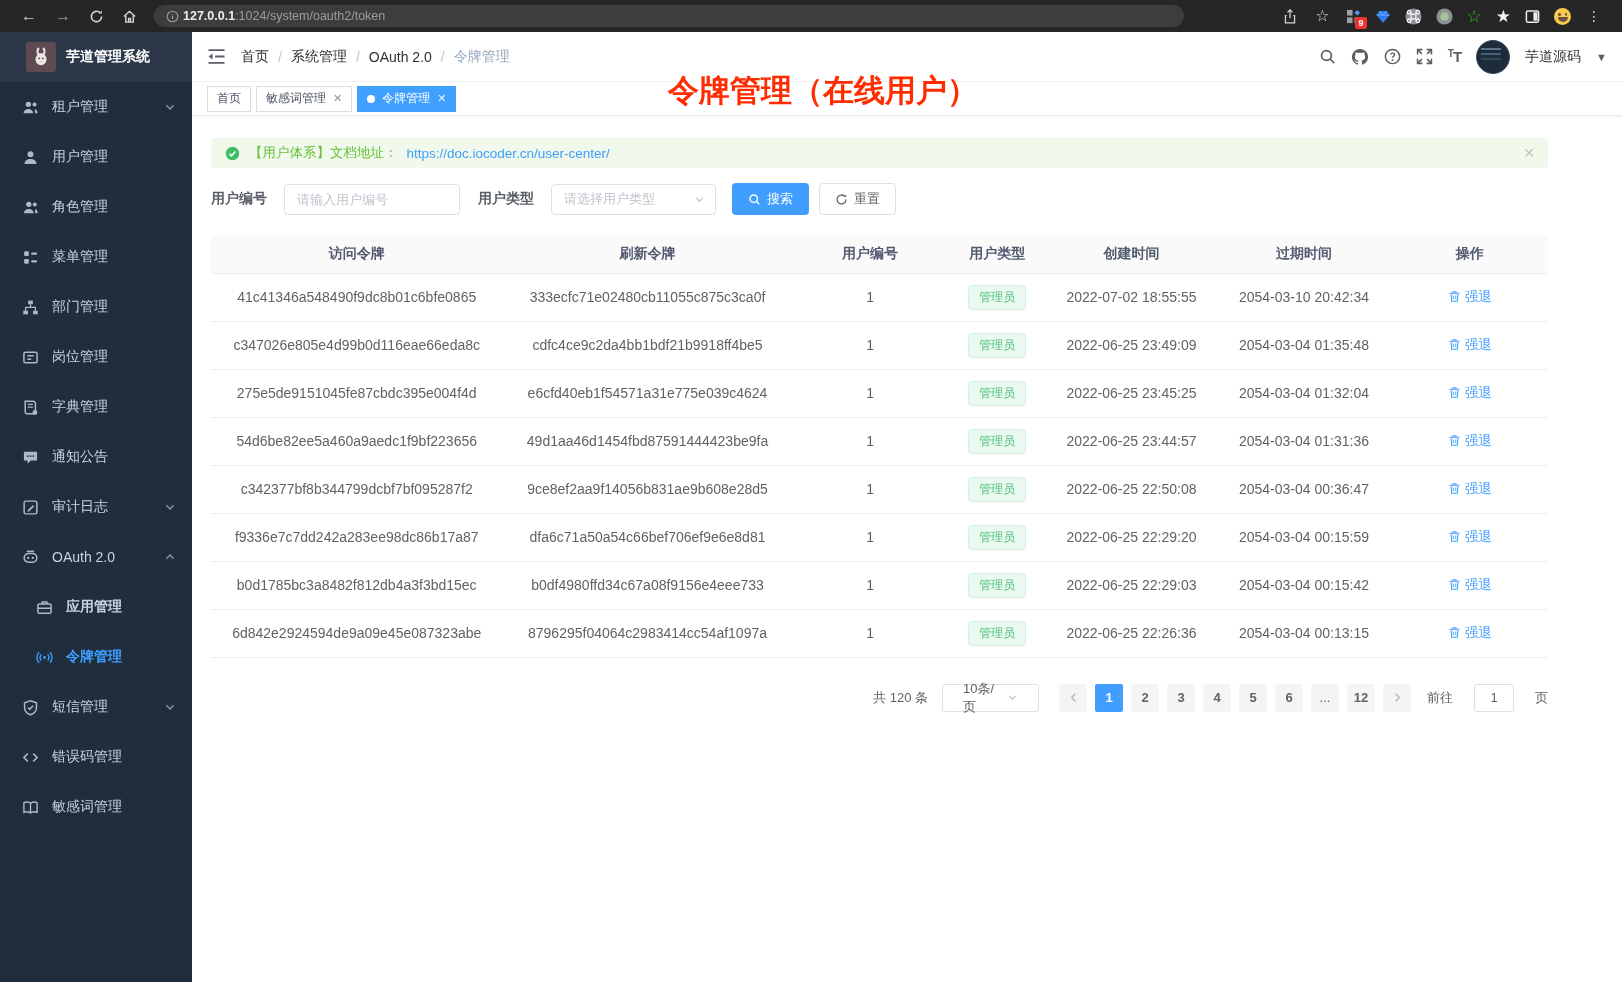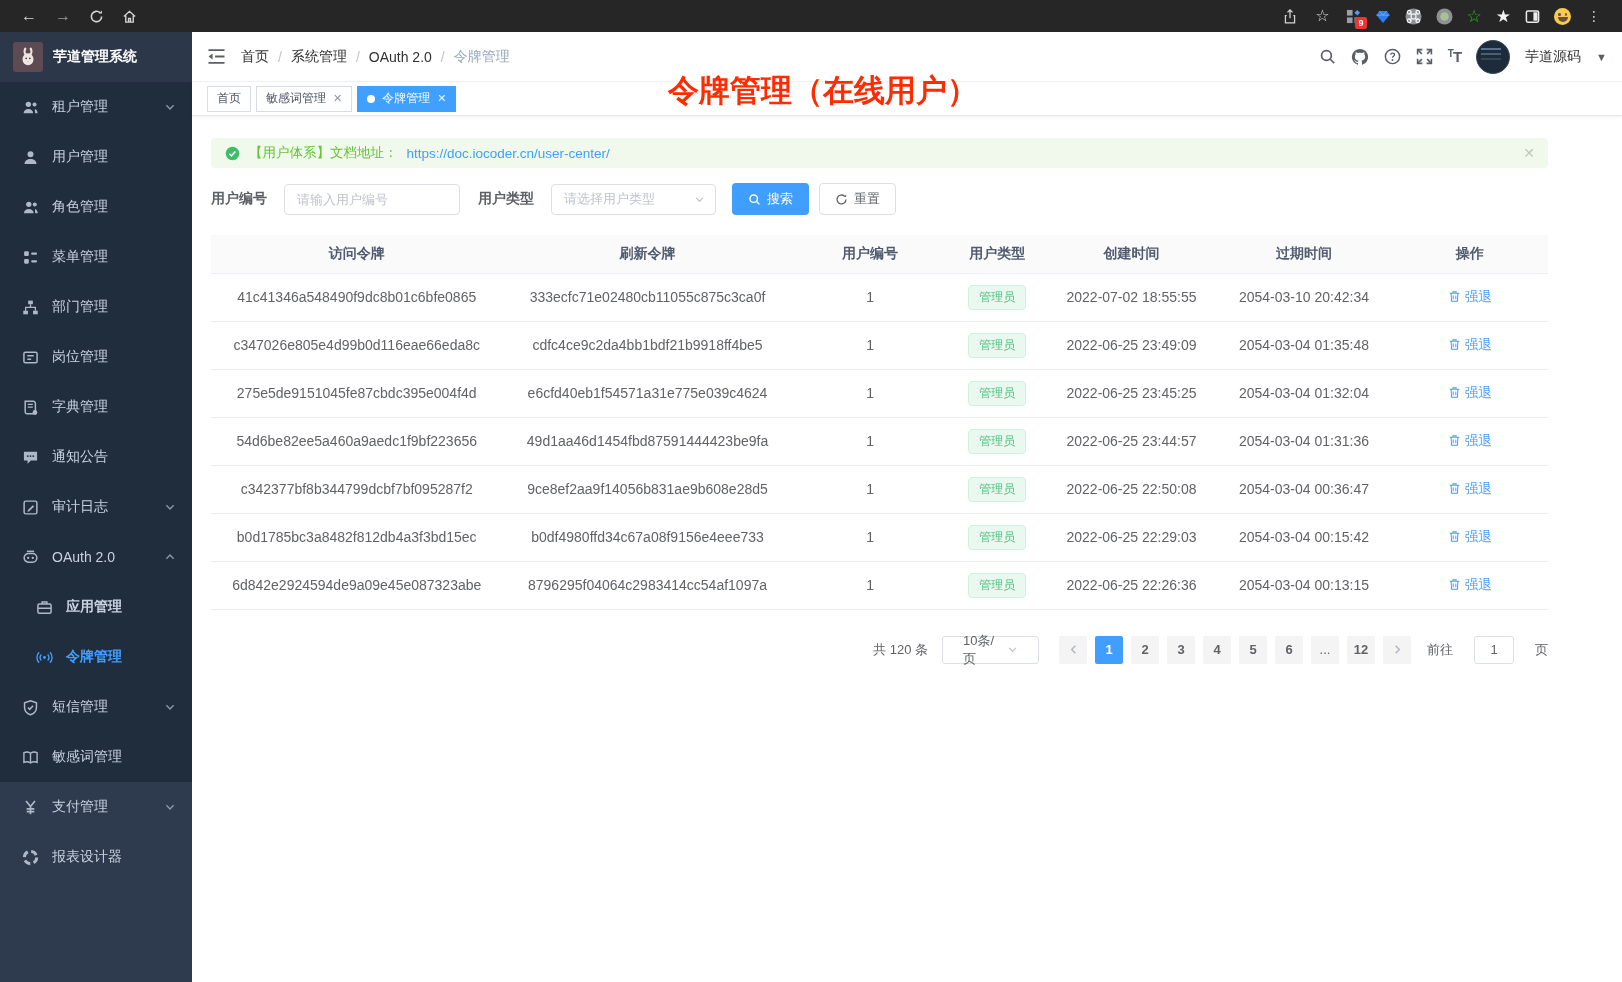--- a/index.html
+++ b/index.html
@@ -18,21 +18,21 @@
   .ext { position:relative; margin:0 7px; display:inline-flex; cursor:pointer; }
   .ext-badge { position:absolute; right:-6px; bottom:-5px; background:#e33; color:#fff; font-size:9px; font-weight:700; padding:1px 3px; border-radius:2px; }
   .smiley { width:17px; height:17px; border-radius:50%; background:#f7cb4d; position:relative; }
   .smiley i { position:absolute; width:2.5px; height:3.5px; background:#6d4c41; border-radius:50%; top:5px; }
   .smiley i.l{left:4px} .smiley i.r{right:4px}
   .smiley b { position:absolute; left:3.5px; right:3.5px; bottom:3px; height:5px; background:#6d4c41; border-radius:0 0 6px 6px; }
 
   
   .app { display:flex; height:950px; }
   .sidebar { width:192px; background:#1f2d3c; display:flex; flex-direction:column; flex-shrink:0; }
-  .logo { height:50px; background:#2c3849; display:flex; align-items:center; padding:0 13px; gap:10px; }
+  .logo { height:50px; background:#2c3849; display:flex; align-items:center; padding:0 26px; gap:10px; }
   .logo-img { width:30px; height:30px; border-radius:3px; background:#5d4a52; display:flex; align-items:center; justify-content:center; }
   .logo-title { color:#fff; font-size:14px; font-weight:700; }
   .menu-item { height:50px; display:flex; align-items:center; padding:0 16px 0 22px; gap:13px; color:#c8d2e0; font-size:14px; cursor:pointer; }
   .menu-item .mi-icon { width:17px; height:17px; color:#aeb9c8; display:inline-flex; }
   .menu-item .mi-icon svg { width:17px; height:17px; }
   .menu-item.sub { padding-left:36px;font-weight:bold; }
   .menu-item.active { color:#409eff; }
   .menu-item.active .mi-icon { color:#409eff; }
   .mi-arrow { margin-left:auto; color:#8c99aa; display:inline-flex; }
   .mi-arrow.up svg { transform:rotate(180deg); }
@@ -107,20 +107,30 @@
     <svg width="15" height="15" viewBox="0 0 16 16">
         <path d="M13.5 8a5.5 5.5 0 11-1.6-3.9" fill="none" stroke="currentColor" stroke-width="1.7"></path>
         <path d="M13.8 1.5v3.2h-3.2z" fill="currentColor"></path>
       </svg>
   </span>
   <span class="b-ic">
     <svg width="15" height="15" viewBox="0 0 16 16">
         <path d="M2 8l6-5.5L14 8M4 7v7h8V7M7 14v-4h2v4" fill="none" stroke="currentColor" stroke-width="1.5"></path>
       </svg>
   </span>
+  <div class="url-pill">
+    <span class="b-ic dim" style="margin:0 4px 0 0">
+      <svg width="13" height="13" viewBox="0 0 16 16">
+          <circle cx="8" cy="8" r="6.5" fill="none" stroke="currentColor" stroke-width="1.4"></circle>
+          <path d="M8 7v4M8 4.6v1" stroke="currentColor" stroke-width="1.6"></path>
+        </svg>
+    </span>
+    <span class="url-host">127.0.0.1</span>
+      <span class="url-rest">:1024/system/oauth2/token</span>
+  </div>
   <div class="b-right">
     <span class="b-ic">
       <svg width="14" height="15" viewBox="0 0 16 18">
           <path d="M8 1v10M5 4l3-3 3 3" fill="none" stroke="currentColor" stroke-width="1.5"></path>
           <path d="M4 8H2.5v8.5h11V8H12" fill="none" stroke="currentColor" stroke-width="1.5"></path>
         </svg>
     </span>
     <span class="b-ic">☆</span>
     <span class="ext">
       <svg width="15" height="15" viewBox="0 0 16 16">
@@ -330,50 +340,35 @@
           <span class="mi-label">短信管理</span>
           <span class="mi-arrow down">
             <svg width="12" height="12" viewBox="0 0 12 12">
               <path d="M2.4 4.2L6 8l3.6-3.8" fill="none" stroke="currentColor" stroke-width="1.3"></path>
             </svg>
           </span>
         </div>
         <div class="menu-item">
           <span class="mi-icon">
             <svg viewBox="0 0 16 16">
+              <path d="M5.4 4.4L1.8 8l3.6 3.6M10.6 4.4L14.2 8l-3.6 3.6" fill="none" stroke="currentColor" stroke-width="1.5"></path>
+            </svg>
+          </span>
+          <span class="mi-label">错误码管理</span>
+        </div>
+        <div class="menu-item">
+          <span class="mi-icon">
+            <svg viewBox="0 0 16 16">
               <path d="M1.8 3.4c2-.8 4.2-.8 6.2.6 2-1.4 4.2-1.4 6.2-.6v9.2c-2-.8-4.2-.8-6.2.6-2-1.4-4.2-1.4-6.2-.6z" fill="none" stroke="currentColor" stroke-width="1.3"></path>
               <path d="M8 4v9" stroke="currentColor" stroke-width="1.3"></path>
             </svg>
           </span>
           <span class="mi-label">敏感词管理</span>
         </div>
       </nav>
-    <div id="menu-sec2" class="sec2">
-        <div class="menu-item">
-          <span class="mi-icon">
-            <svg viewBox="0 0 16 16">
-              <path d="M3.8 1.8L8 7l4.2-5.2M8 7v7.4M4.4 9.2h7.2M4.4 11.8h7.2" fill="none" stroke="currentColor" stroke-width="1.6"></path>
-            </svg>
-          </span>
-          <span class="mi-label">支付管理</span>
-          <span class="mi-arrow down">
-            <svg width="12" height="12" viewBox="0 0 12 12">
-              <path d="M2.4 4.2L6 8l3.6-3.8" fill="none" stroke="currentColor" stroke-width="1.3"></path>
-            </svg>
-          </span>
-        </div>
-        <div class="menu-item">
-          <span class="mi-icon">
-            <svg viewBox="0 0 16 16">
-              <circle cx="8" cy="8" r="5.8" fill="none" stroke="currentColor" stroke-width="2.8" stroke-dasharray="5.8 3.3"></circle>
-            </svg>
-          </span>
-          <span class="mi-label">报表设计器</span>
-        </div>
-      </div>
   </aside>
 
   <div class="main">
     <div class="navbar">
       <span class="hamburger">
         <svg width="19" height="17" viewBox="0 0 20 18">
             <path d="M1.5 2.2h17M8.5 9h10M1.5 15.8h17" stroke="#5a5e66" stroke-width="2"></path>
             <path d="M5.8 5.8v6.4L1.6 9z" fill="#5a5e66"></path>
           </svg>
       </span>
@@ -557,20 +552,33 @@
               <td><span class="badge">管理员</span></td>
               <td>2022-06-25 22:50:08</td>
               <td>2054-03-04 00:36:47</td>
               <td><span class="kick"><span style="display:inline-flex;width:13px;height:13px">
                     <svg viewBox="0 0 14 14">
                       <path d="M1.8 3.6h10.4M5.3 3.6V2h3.4v1.6M3.3 3.6l.6 8.6h6.2l.6-8.6M5.6 6v4M8.4 6v4" fill="none" stroke="currentColor" stroke-width="1.1"></path>
                     </svg>
                   </span>强退</span></td>
             </tr>
             <tr>
+              <td>f9336e7c7dd242a283ee98dc86b17a87</td>
+              <td>dfa6c71a50a54c66bef706ef9e6e8d81</td>
+              <td>1</td>
+              <td><span class="badge">管理员</span></td>
+              <td>2022-06-25 22:29:20</td>
+              <td>2054-03-04 00:15:59</td>
+              <td><span class="kick"><span style="display:inline-flex;width:13px;height:13px">
+                    <svg viewBox="0 0 14 14">
+                      <path d="M1.8 3.6h10.4M5.3 3.6V2h3.4v1.6M3.3 3.6l.6 8.6h6.2l.6-8.6M5.6 6v4M8.4 6v4" fill="none" stroke="currentColor" stroke-width="1.1"></path>
+                    </svg>
+                  </span>强退</span></td>
+            </tr>
+            <tr>
               <td>b0d1785bc3a8482f812db4a3f3bd15ec</td>
               <td>b0df4980ffd34c67a08f9156e4eee733</td>
               <td>1</td>
               <td><span class="badge">管理员</span></td>
               <td>2022-06-25 22:29:03</td>
               <td>2054-03-04 00:15:42</td>
               <td><span class="kick"><span style="display:inline-flex;width:13px;height:13px">
                     <svg viewBox="0 0 14 14">
                       <path d="M1.8 3.6h10.4M5.3 3.6V2h3.4v1.6M3.3 3.6l.6 8.6h6.2l.6-8.6M5.6 6v4M8.4 6v4" fill="none" stroke="currentColor" stroke-width="1.1"></path>
                     </svg>

